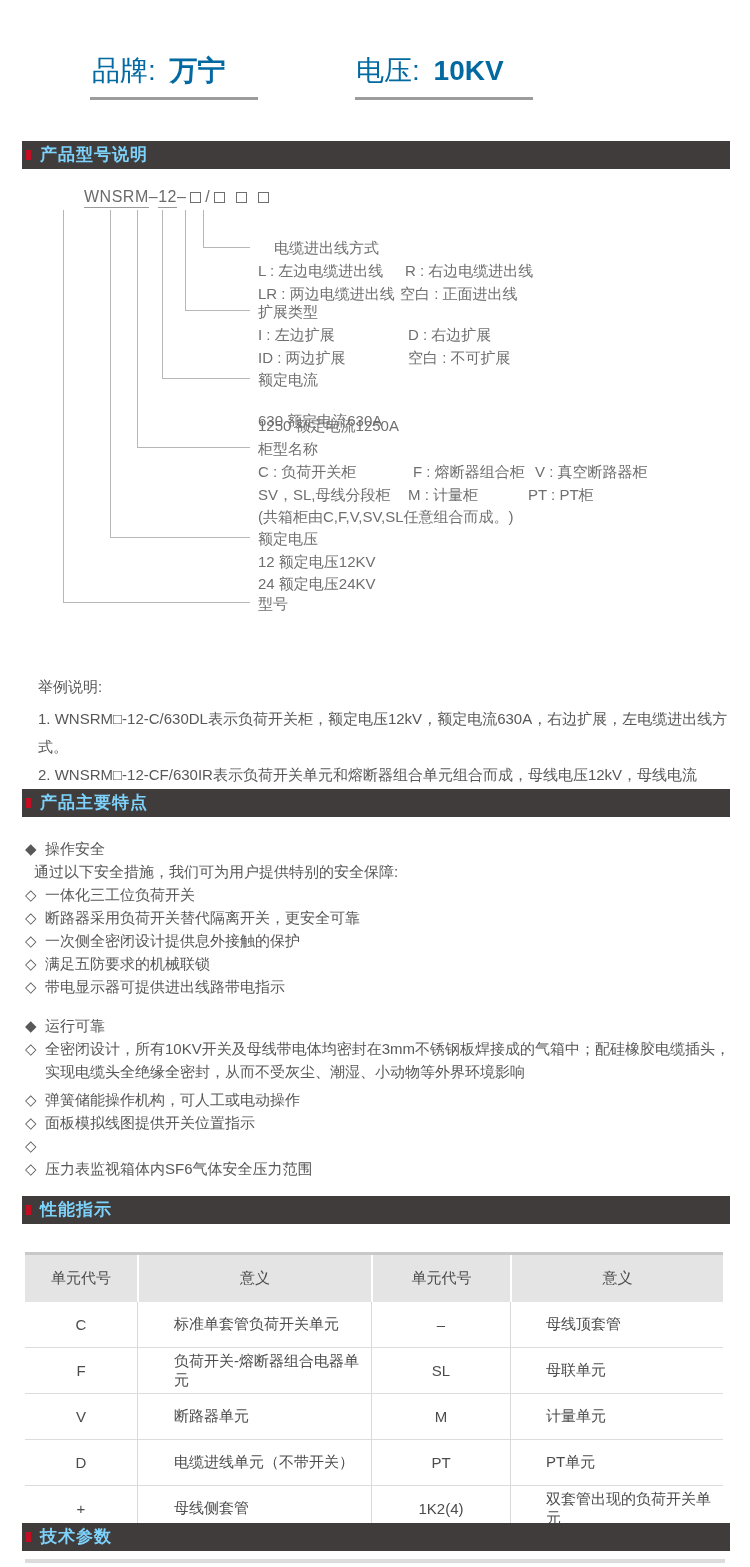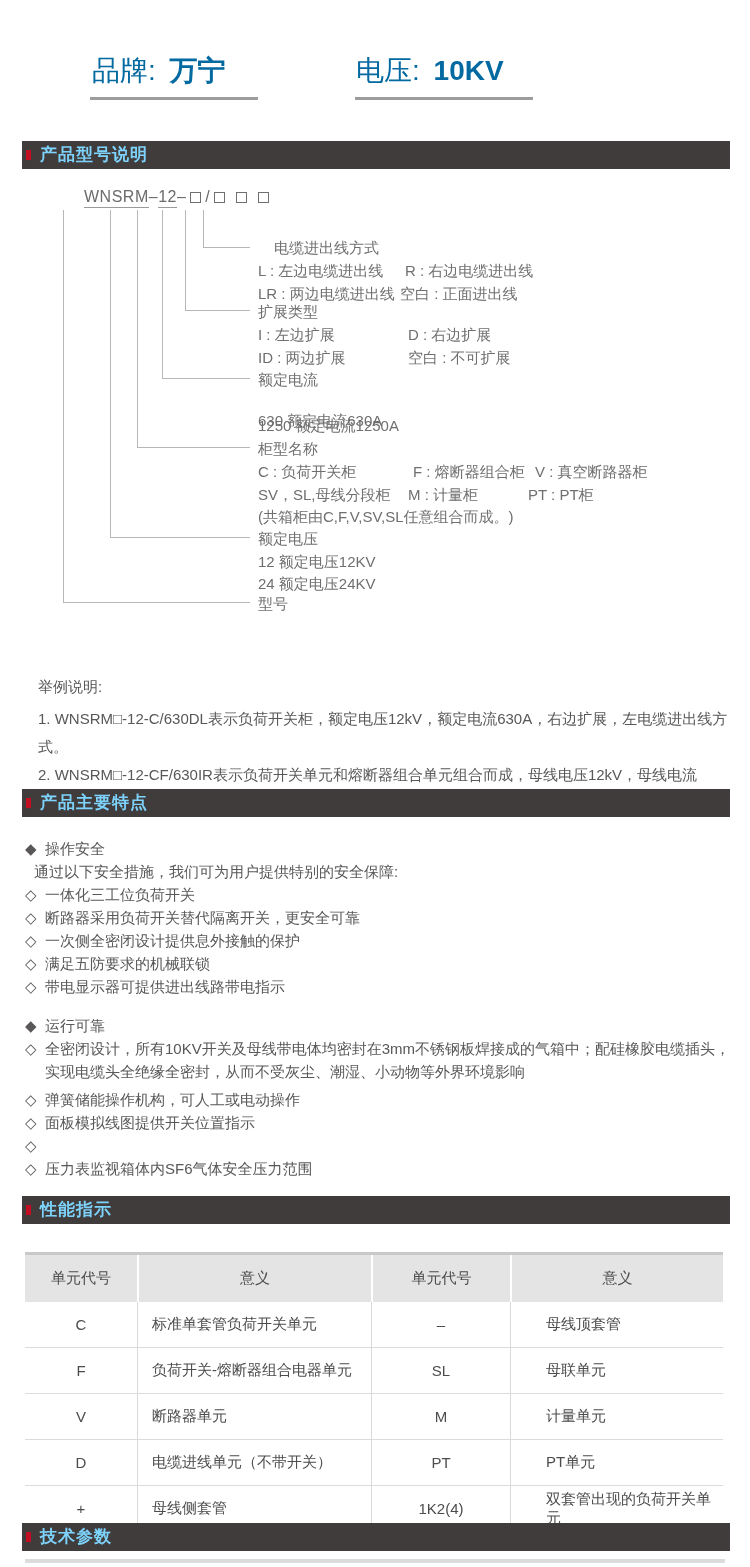--- a/index.html
+++ b/index.html
@@ -40,21 +40,21 @@
   
   .perf-table { position:absolute; left:25px; top:1252px; width:698px; font-size:15px; color:#4c4c4c; }
   .pt-row { display:flex; }
   .pt-head { background:#e4e4e4; border-top:3px solid #c9c9c9; height:50px; }
   .pt-head .cell { border-left:2px solid #ffffff; }
   .pt-head .cell:first-child { border-left:none; }
   .pt-data { height:46px; border-bottom:1px solid #dcdcdc; background:#fff; }
   .pt-data .cell { border-left:1px solid #d9d9d9; }
   .pt-data .cell:first-child { border-left:none; }
   .cell { display:flex; align-items:center; justify-content:center; }
-  .c0 { width:112px; } .c1 { width:234px; justify-content:flex-start; padding-left:14px; }
+  .c0 { width:112px; } .c1 { width:234px; justify-content:flex-start; padding-left:36px; }
   .c2 { width:139px; } .c3 { width:213px; justify-content:flex-start; padding-left:35px; }
 
   .bottom-strip { position:absolute; left:25px; top:1559px; width:700px; height:4px; background:#dcdcdc; }
 </style>
 </head>
 <body>
 
 <div class="page">
 
   <div class="brand-group" style="left:92px;">

